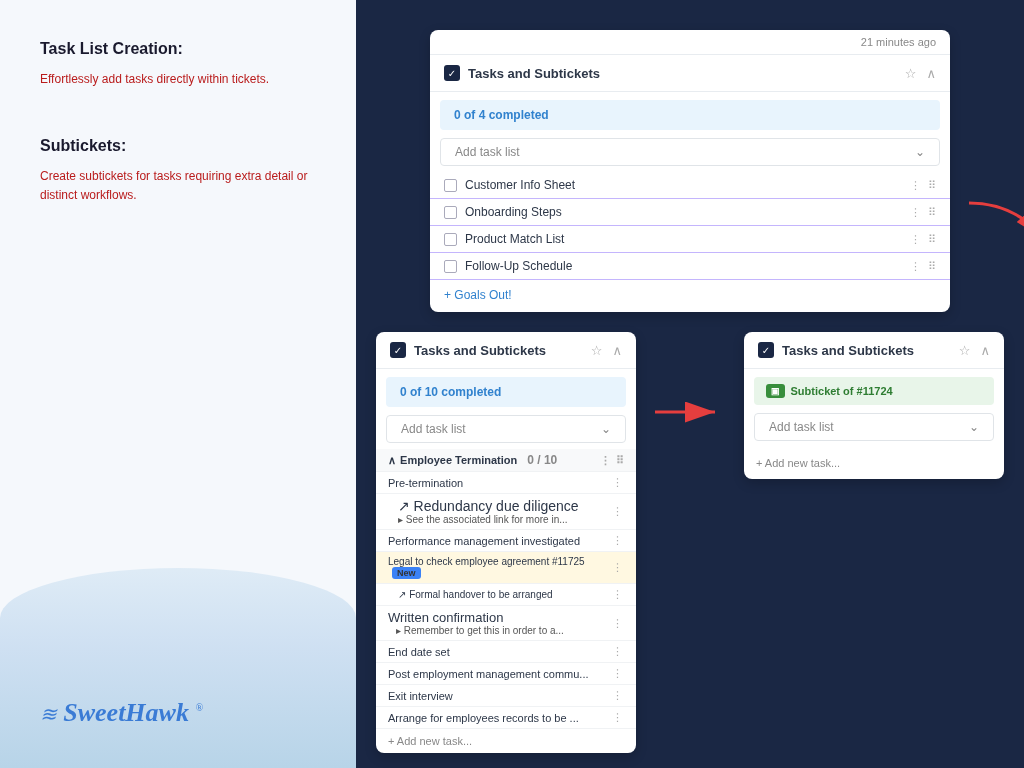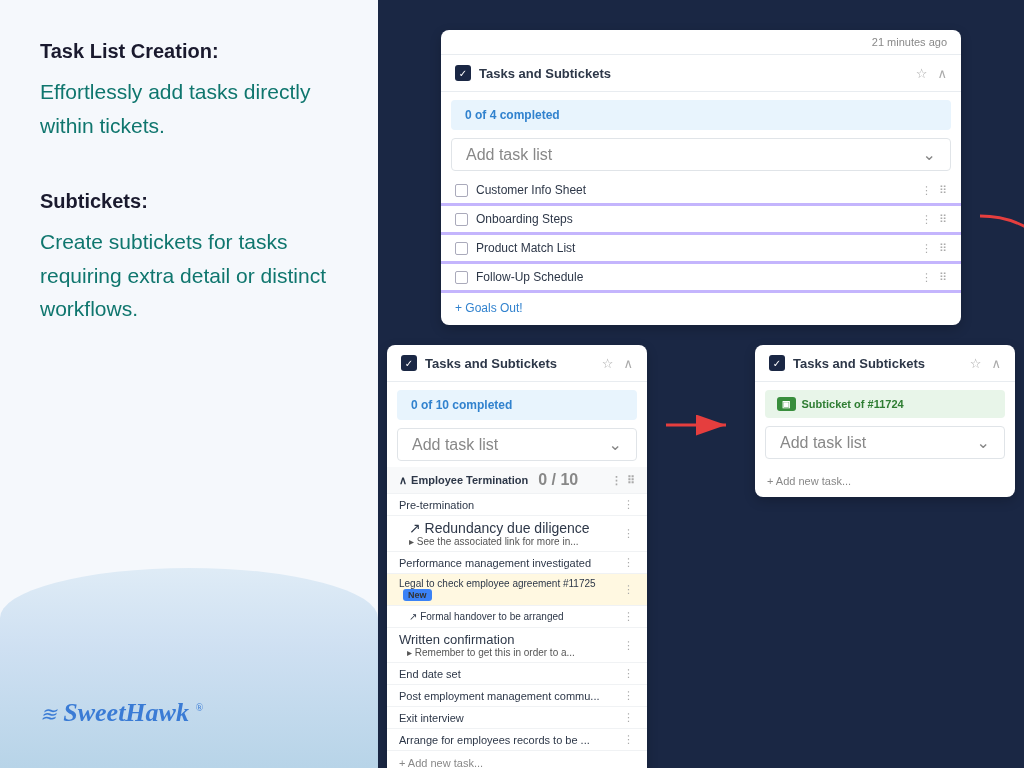--- a/index.html
+++ b/index.html
@@ -26,42 +26,42 @@
       content: '';
       position: absolute;
       bottom: 0; left: 0; right: 0;
       height: 200px;
       background: linear-gradient(180deg, #c8dff0 0%, #a8c8e8 40%, #7ab0d4 100%);
       border-radius: 60% 60% 0 0 / 30% 30% 0 0;
       opacity: 0.5;
     }
     .left-content { position: relative; z-index: 1; }
     .section-title {
-      font-size: 20px;
+      font-size: 16px;
       font-weight: 700;
       color: #1a1a2e;
       margin-bottom: 12px;
     }
     .section-desc {
-      font-size: 21px;
-      color: #0f766e;
+      font-size: 12px;
+      color: #b91c1c;
       line-height: 1.6;
       margin-bottom: 40px;
     }
     .logo {
       position: relative;
       z-index: 1;
       margin-bottom: 20px;
     }
 
     
     .right-panel {
       flex: 1;
       background: #1a2744;
-      padding: 20px 9px;
+      padding: 20px 20px;
       display: flex;
       flex-direction: column;
       gap: 16px;
       position: relative;
     }
 
     
     .card {
       background: #fff;
       border-radius: 8px;
@@ -109,31 +109,31 @@
       border-radius: 4px;
     }
     .add-task-row {
       display: flex;
       align-items: center;
       justify-content: space-between;
       padding: 6px 14px;
       border: 1px solid #e0e4e8;
       margin: 0 10px 6px 10px;
       border-radius: 4px;
-      font-size: 16px;
+      font-size: 12px;
       color: #888;
     }
     .task-item {
       display: flex;
       align-items: center;
       justify-content: space-between;
       padding: 6px 14px;
       font-size: 12px;
       color: #2d3748;
-      border-bottom: 3px solid #c4b5fd;
+      border-bottom: 1px solid #c4b5fd;
     }
     .task-item:last-child { border-bottom: none; }
     .task-left {
       display: flex;
       align-items: center;
       gap: 8px;
     }
     .checkbox {
       width: 13px; height: 13px;
       border: 1.5px solid #aab;
@@ -195,21 +195,21 @@
     .badge-new {
       background: #3b82f6;
       color: #333;
       font-size: 9px;
       font-weight: 700;
       padding: 1px 5px;
       border-radius: 3px;
       margin-left: 4px;
     }
     .task-count {
-      font-size: 16px;
+      font-size: 12px;
       color: #888;
       margin-left: 6px;
     }
     .add-new-row {
       padding: 6px 12px;
       font-size: 11px;
       color: #888;
     }
 
     

